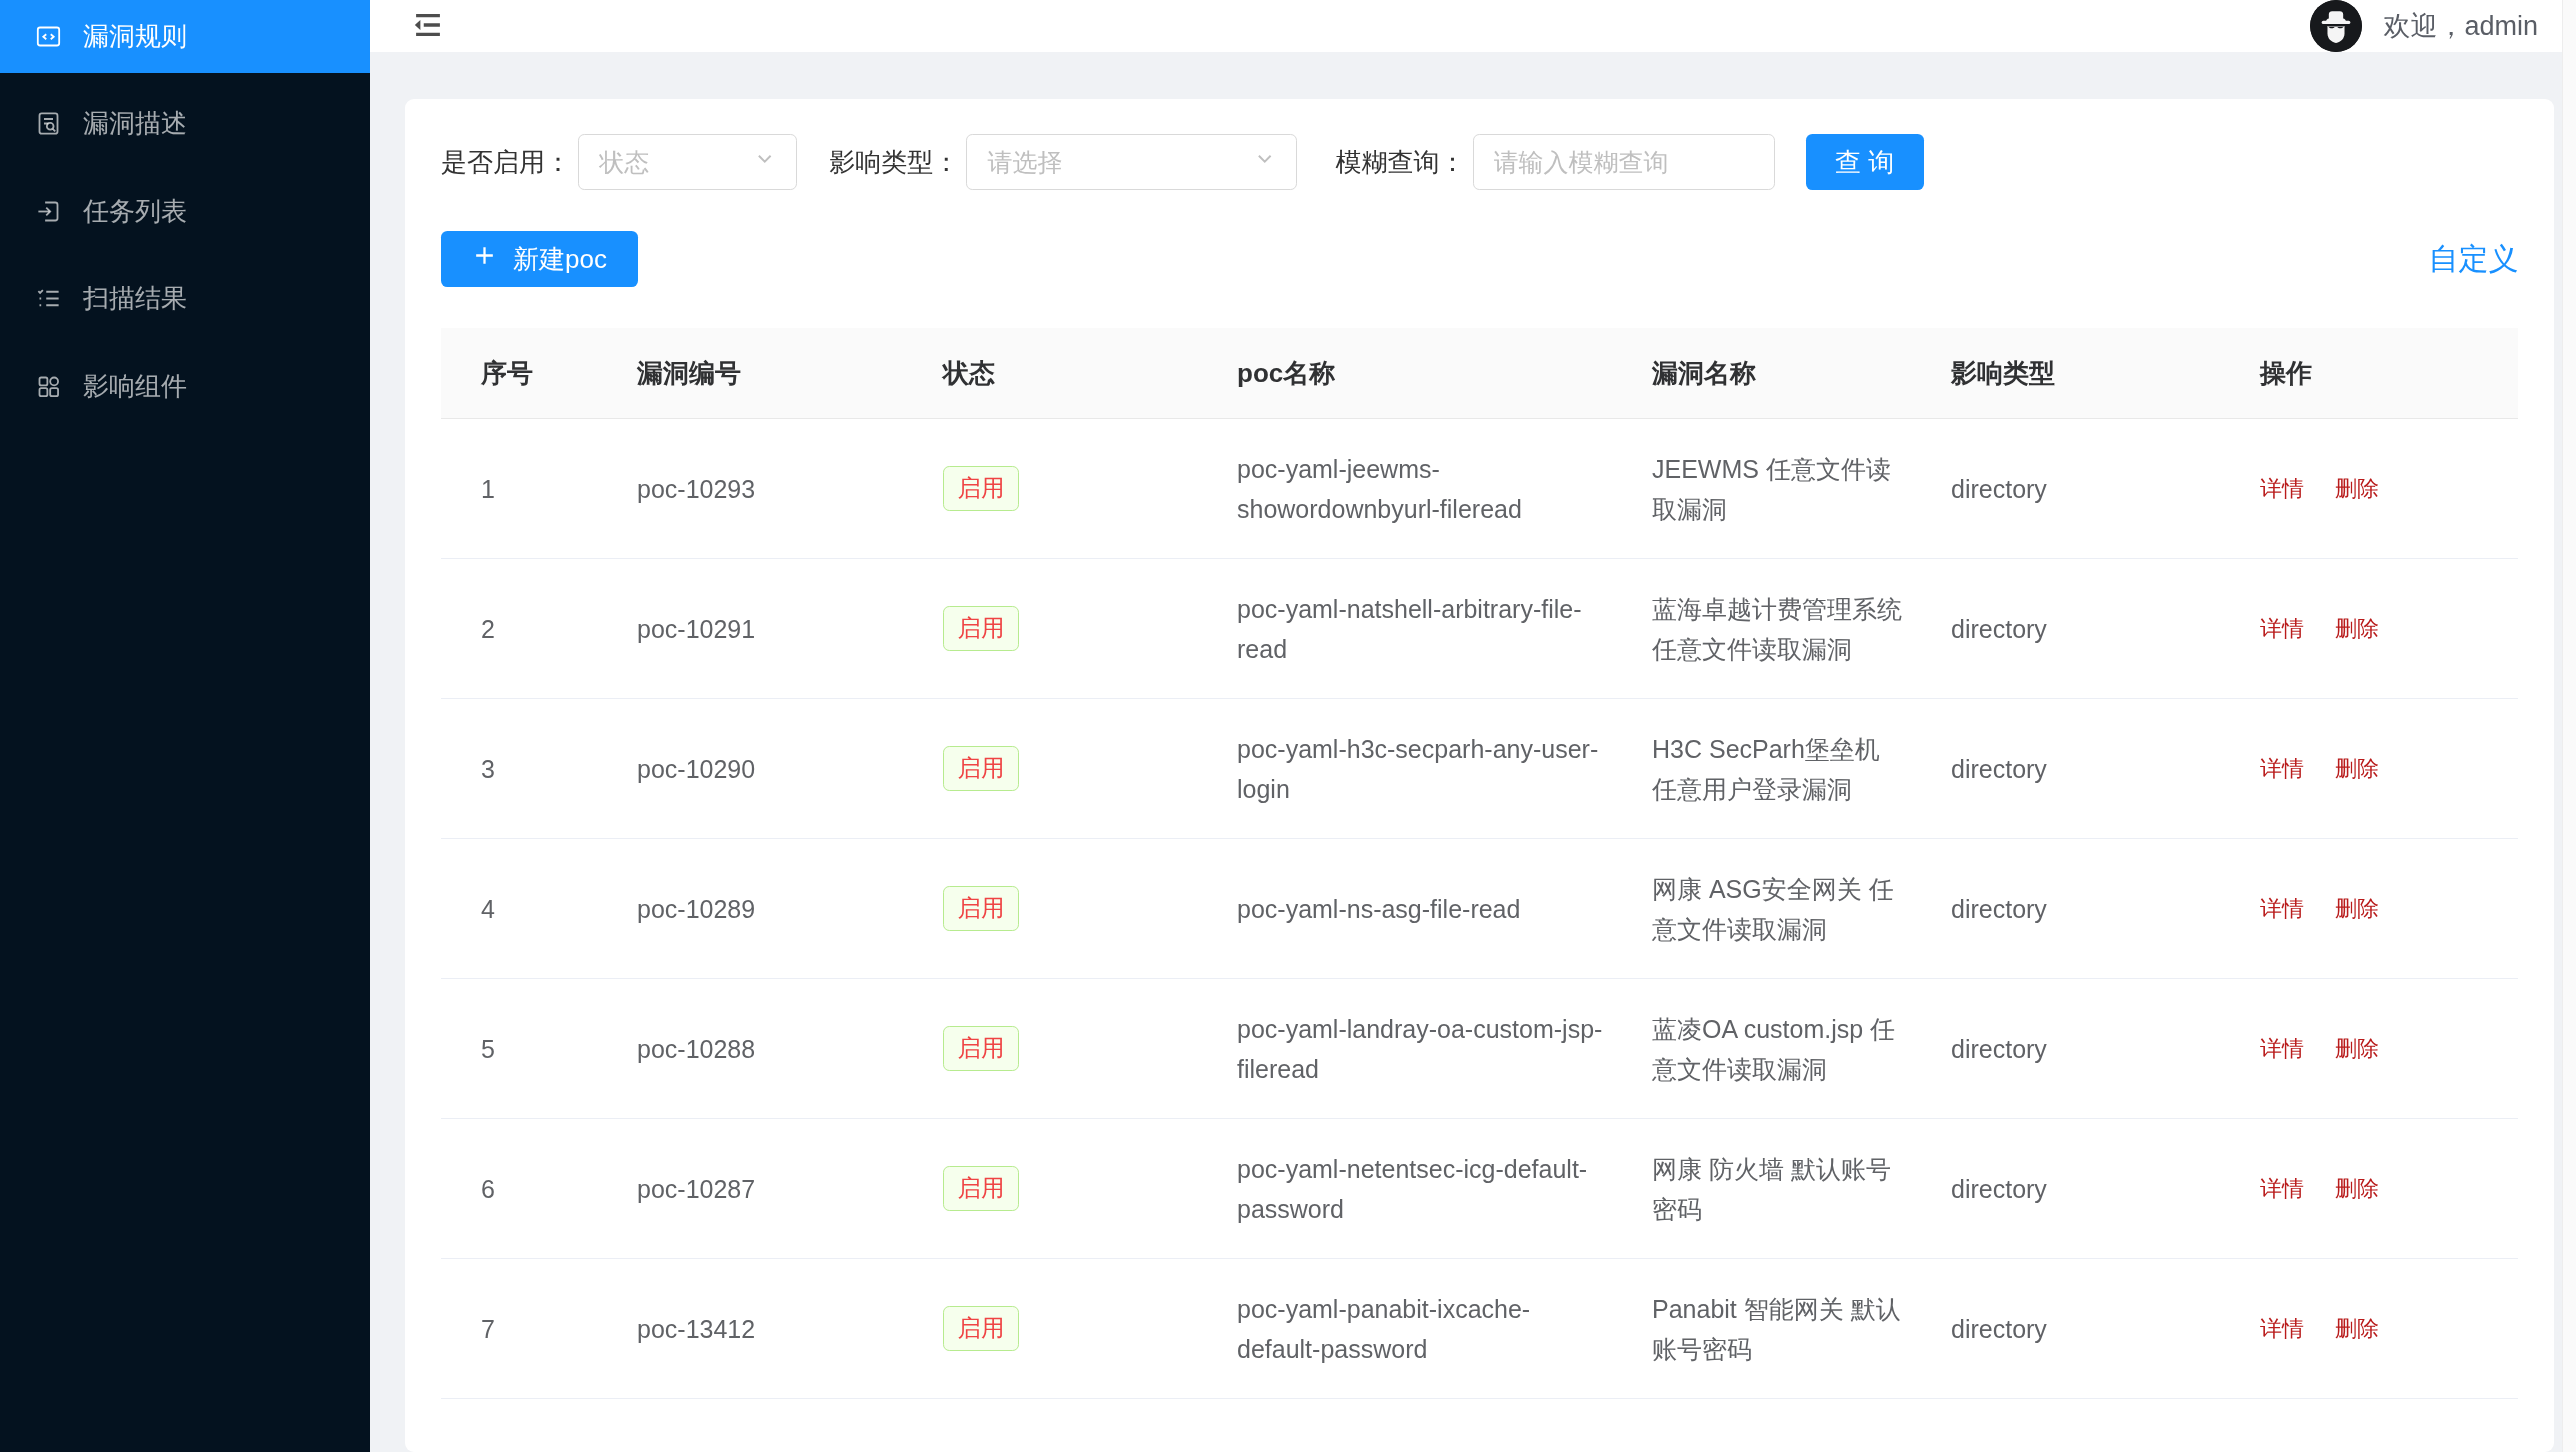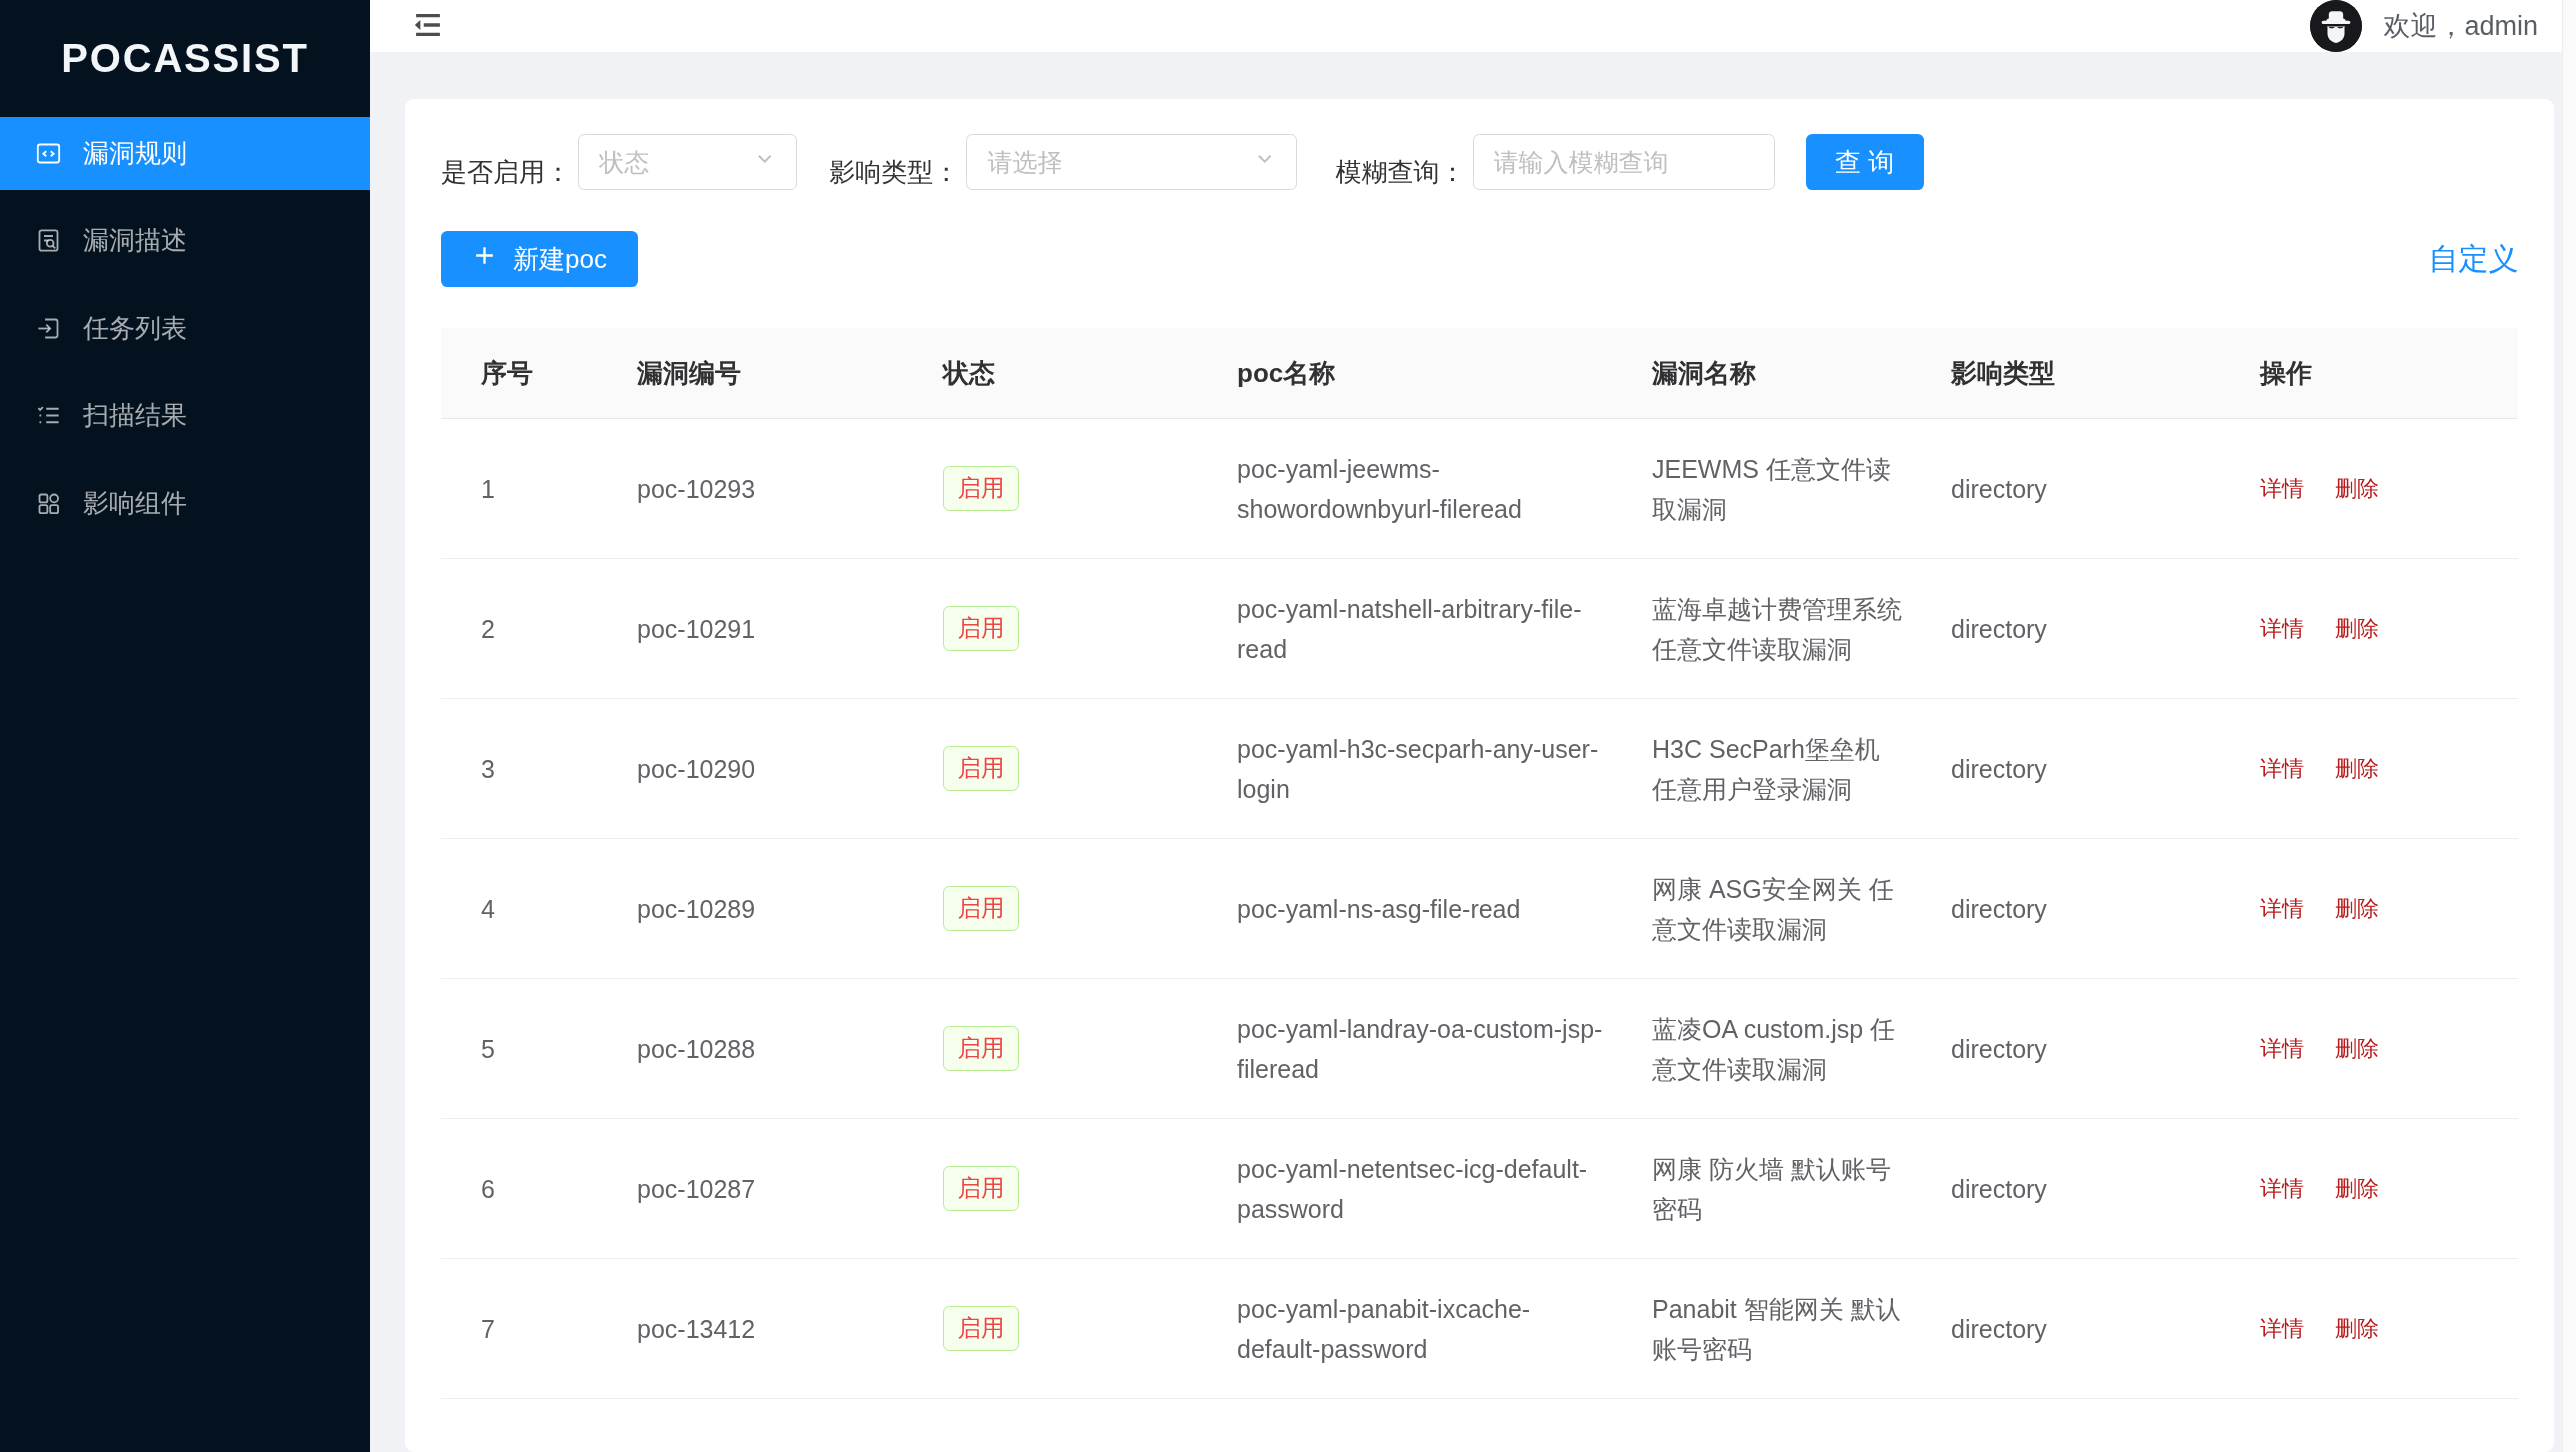--- a/index.html
+++ b/index.html
@@ -52,21 +52,21 @@
   .avatar svg { width: 52px; height: 52px; }
   .welcome { font-size: 27px; color: #5a5e66; }
 
   .content { flex: 1; padding: 47px 21.6px 0 35px; background: #f0f2f5; }
   .card {
     background: #ffffff; border-radius: 9px;
     padding: 35px 36px; min-height: 1353px;
   }
 
   
-  .filter-bar { display: flex; align-items: flex-end; margin-bottom: 41px; }
+  .filter-bar { display: flex; align-items: center; margin-bottom: 41px; }
   .f-label { font-size: 26px; color: #333; margin-right: 7.2px; }
   .sel {
     height: 56px; border: 0.9px solid #d9d9d9; border-radius: 6.3px; background: #fff;
     display: flex; align-items: center; justify-content: space-between;
     padding: 0 20px; cursor: pointer; font-size: 25px; color: #bfbfbf;
   }
   .sel-status { width: 219px; margin-right: 32px; }
   .sel-affect { width: 331px; margin-right: 38px; }
   .chev svg { width: 23.5px; height: 23.5px; stroke: #bfbfbf; fill: none; stroke-width: 2; }
   .txt-input {
@@ -112,21 +112,20 @@
   
   .scroll-strip {
     position: fixed; right: 0; top: 0; width: 14.4px; height: 1452px;
     background: #fafafa; border-left: 0.9px solid #ededed;
   }
 </style>
 </head>
 <body>
 
 <aside class="sidebar">
-  <div class="logo">POCASSIST</div>
   <nav class="menu">
     <div class="menu-item active">
       <span class="mi-icon">
         <svg viewBox="0 0 24 24">
             <rect x="2.5" y="4" width="19" height="16" rx="2"></rect>
             <path d="M10 10l-2.6 2.2L10 14.4"></path>
             <path d="M14 10l2.6 2.2L14 14.4"></path>
           </svg>
       </span>
       <span>漏洞规则</span>

